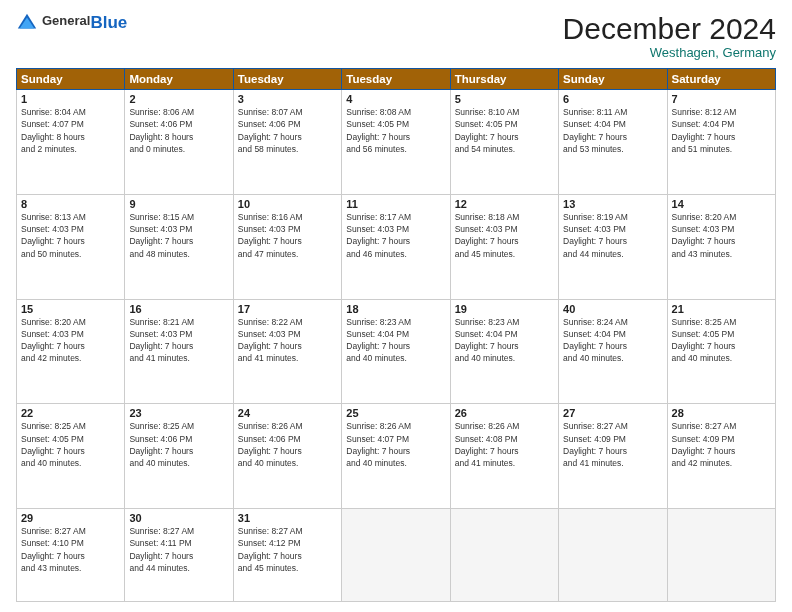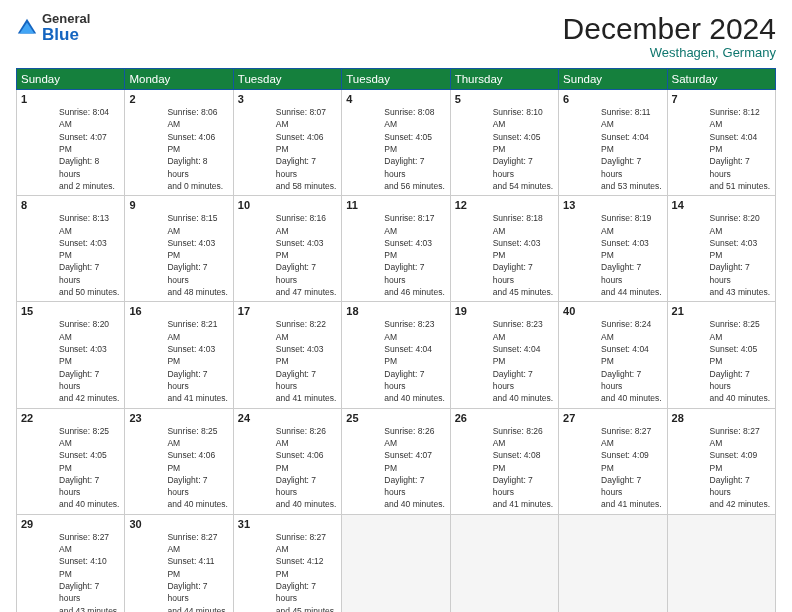--- a/index.html
+++ b/index.html
@@ -23,21 +23,21 @@
       justify-content: space-between;
       margin-bottom: 8px;
     }
     .logo {
       display: flex;
       align-items: center;
       gap: 4px;
     }
     .logo-text {
       display: flex;
-      flex-direction: column;
+      flex-direction: row;
       line-height: 1.1;
     }
     .logo-general {
       font-size: 13px;
       font-weight: bold;
       color: #333;
     }
     .logo-blue {
       font-size: 17px;
       font-weight: bold;
@@ -61,24 +61,24 @@
       color: #0f766e;
     }
     .calendar {
       flex: 1;
       border: 1px solid #ccc;
       border-collapse: collapse;
       width: 100%;
       table-layout: fixed;
     }
     .calendar th {
-      background: #15803d;
+      background: #a16207;
       color: #fff;
       font-size: 11.5px;
-      font-weight: normal;
+      font-weight: bold;
       padding: 4px 4px;
       border: 1px solid #1255a0;
       text-align: left;
     }
     .calendar td {
       border: 1px solid #ccc;
       vertical-align: top;
       padding: 3px 4px;
       font-size: 8.5px;
       color: #333;
@@ -90,21 +90,20 @@
     }
     .day-num {
       font-size: 11px;
       font-weight: bold;
       color: #222;
       display: block;
       margin-bottom: 1px;
     }
     .day-info {
       line-height: 1.45;
-      margin-left: 38px;
     }
     tr.week td {
       height: 78px;
     }
     tr.week5 td {
       height: 68px;
     }
   </style>
 </head>
 <body>

